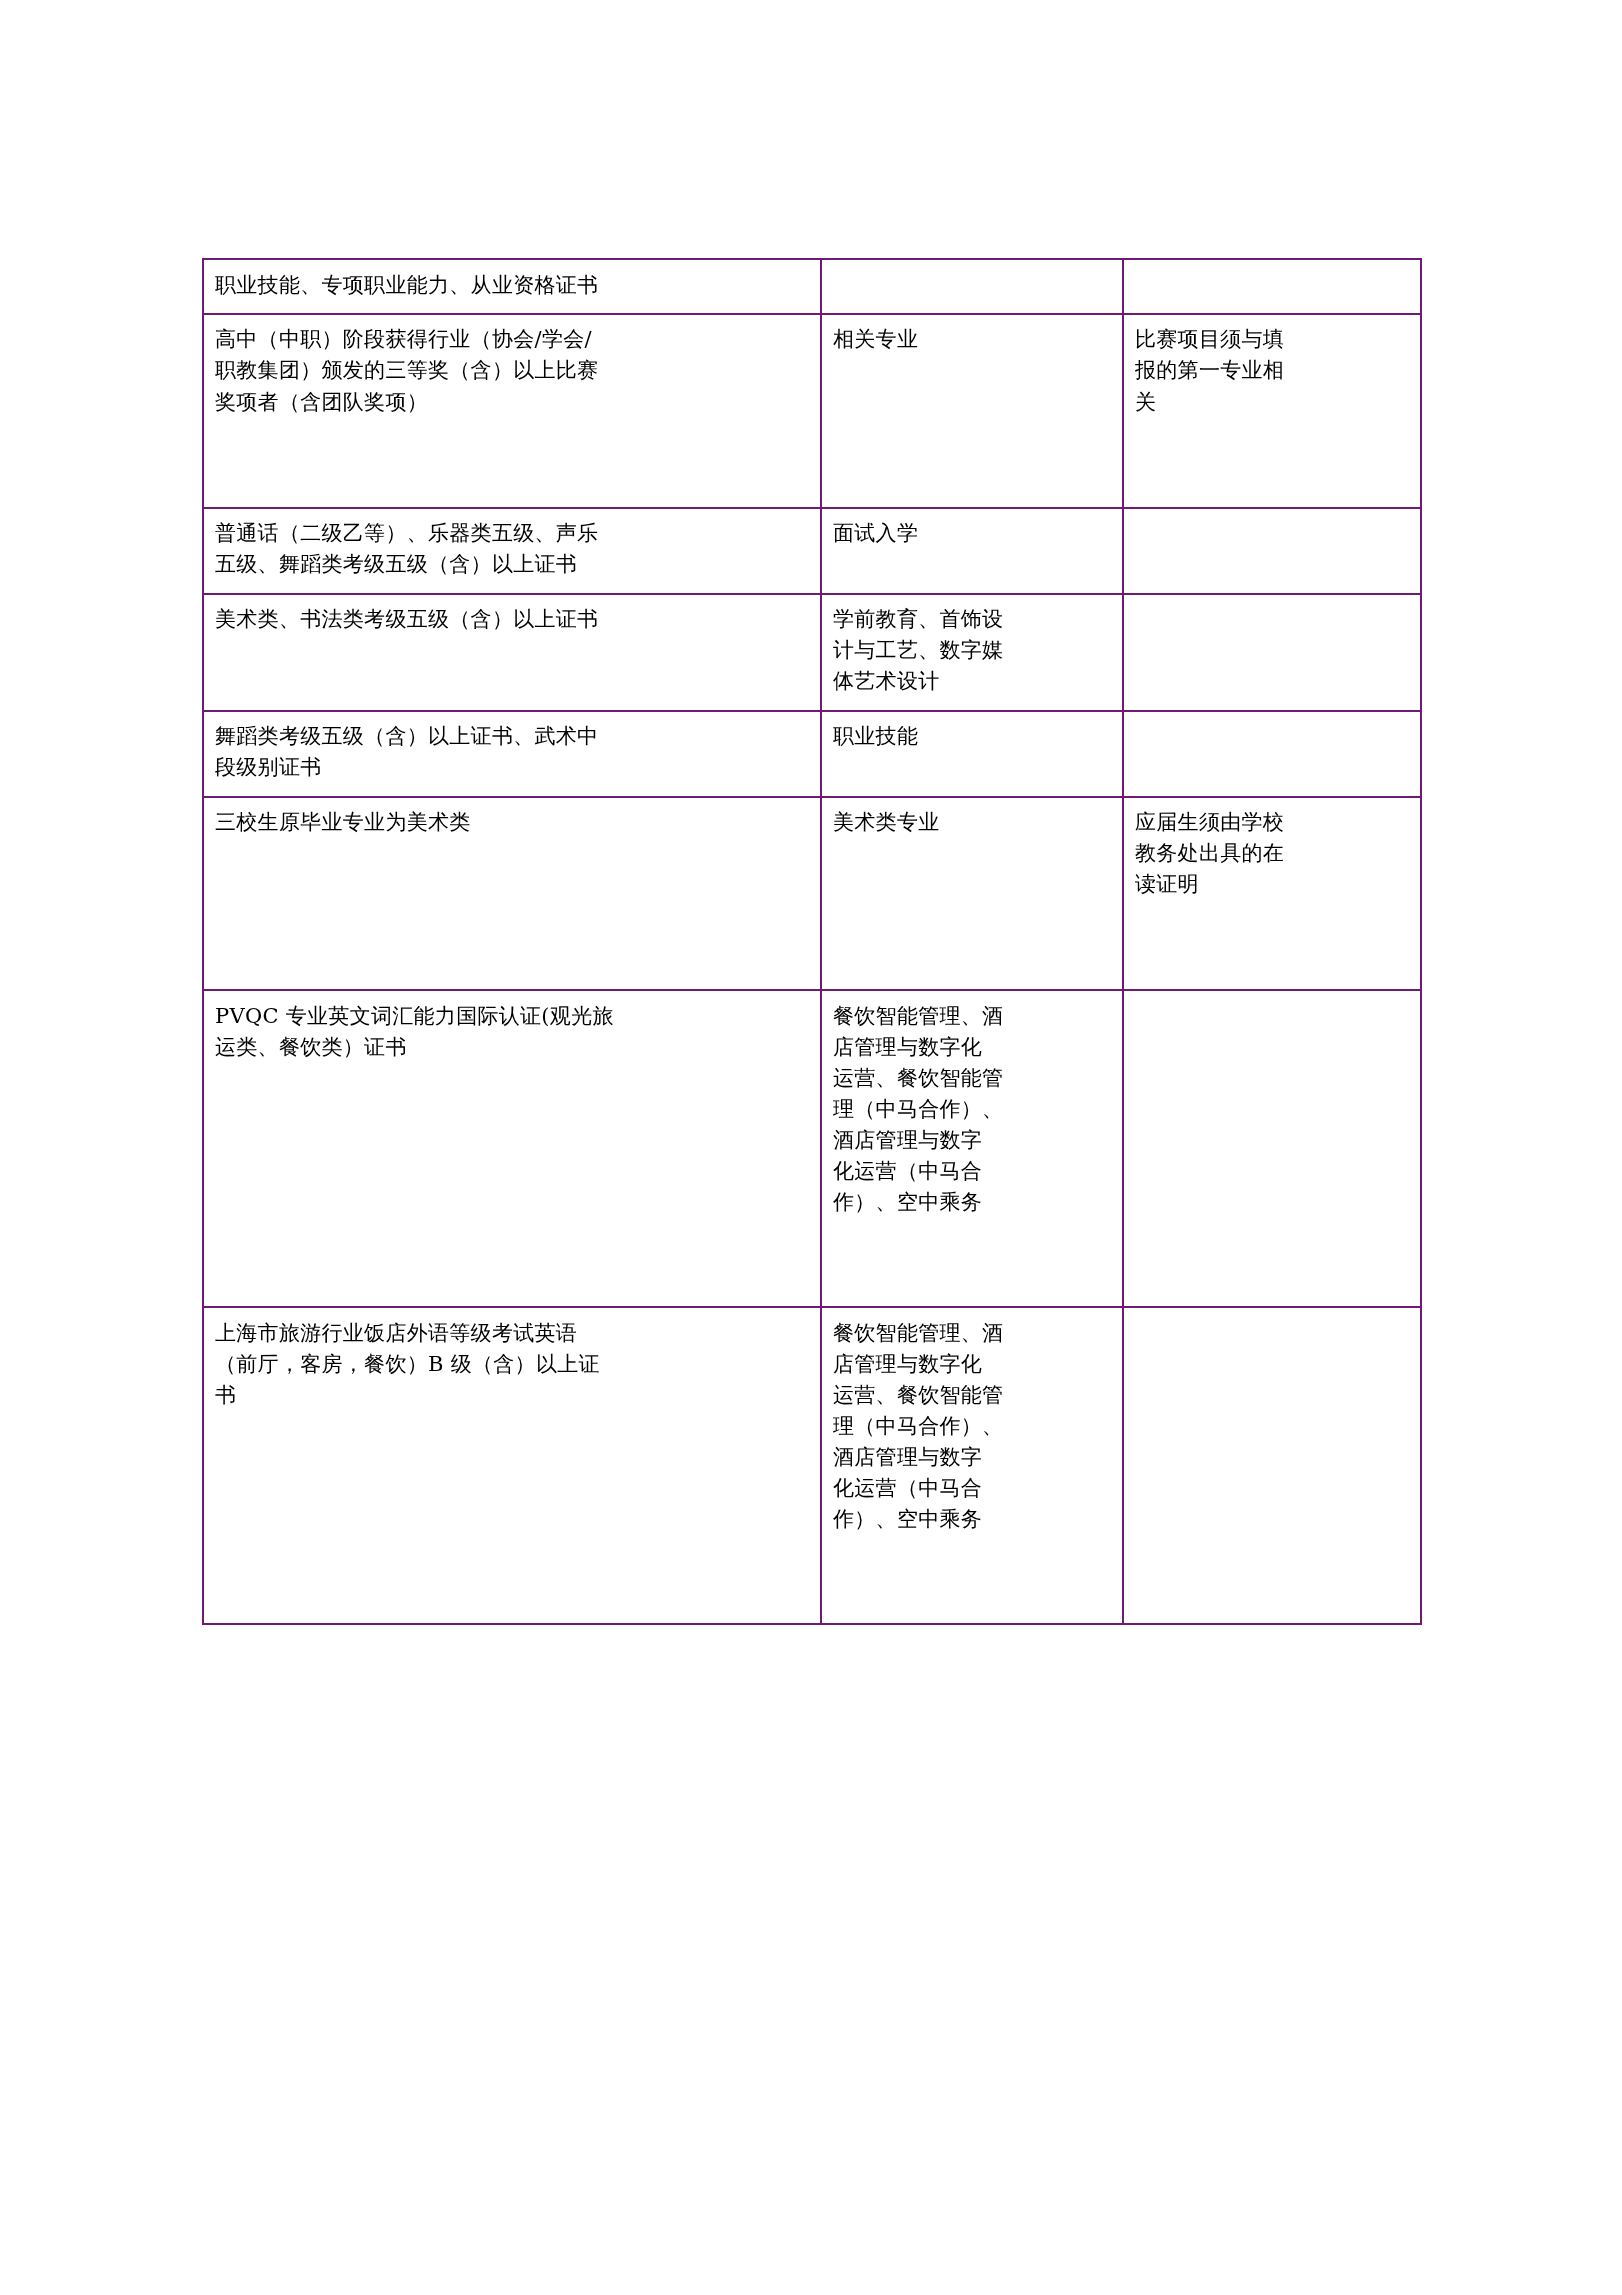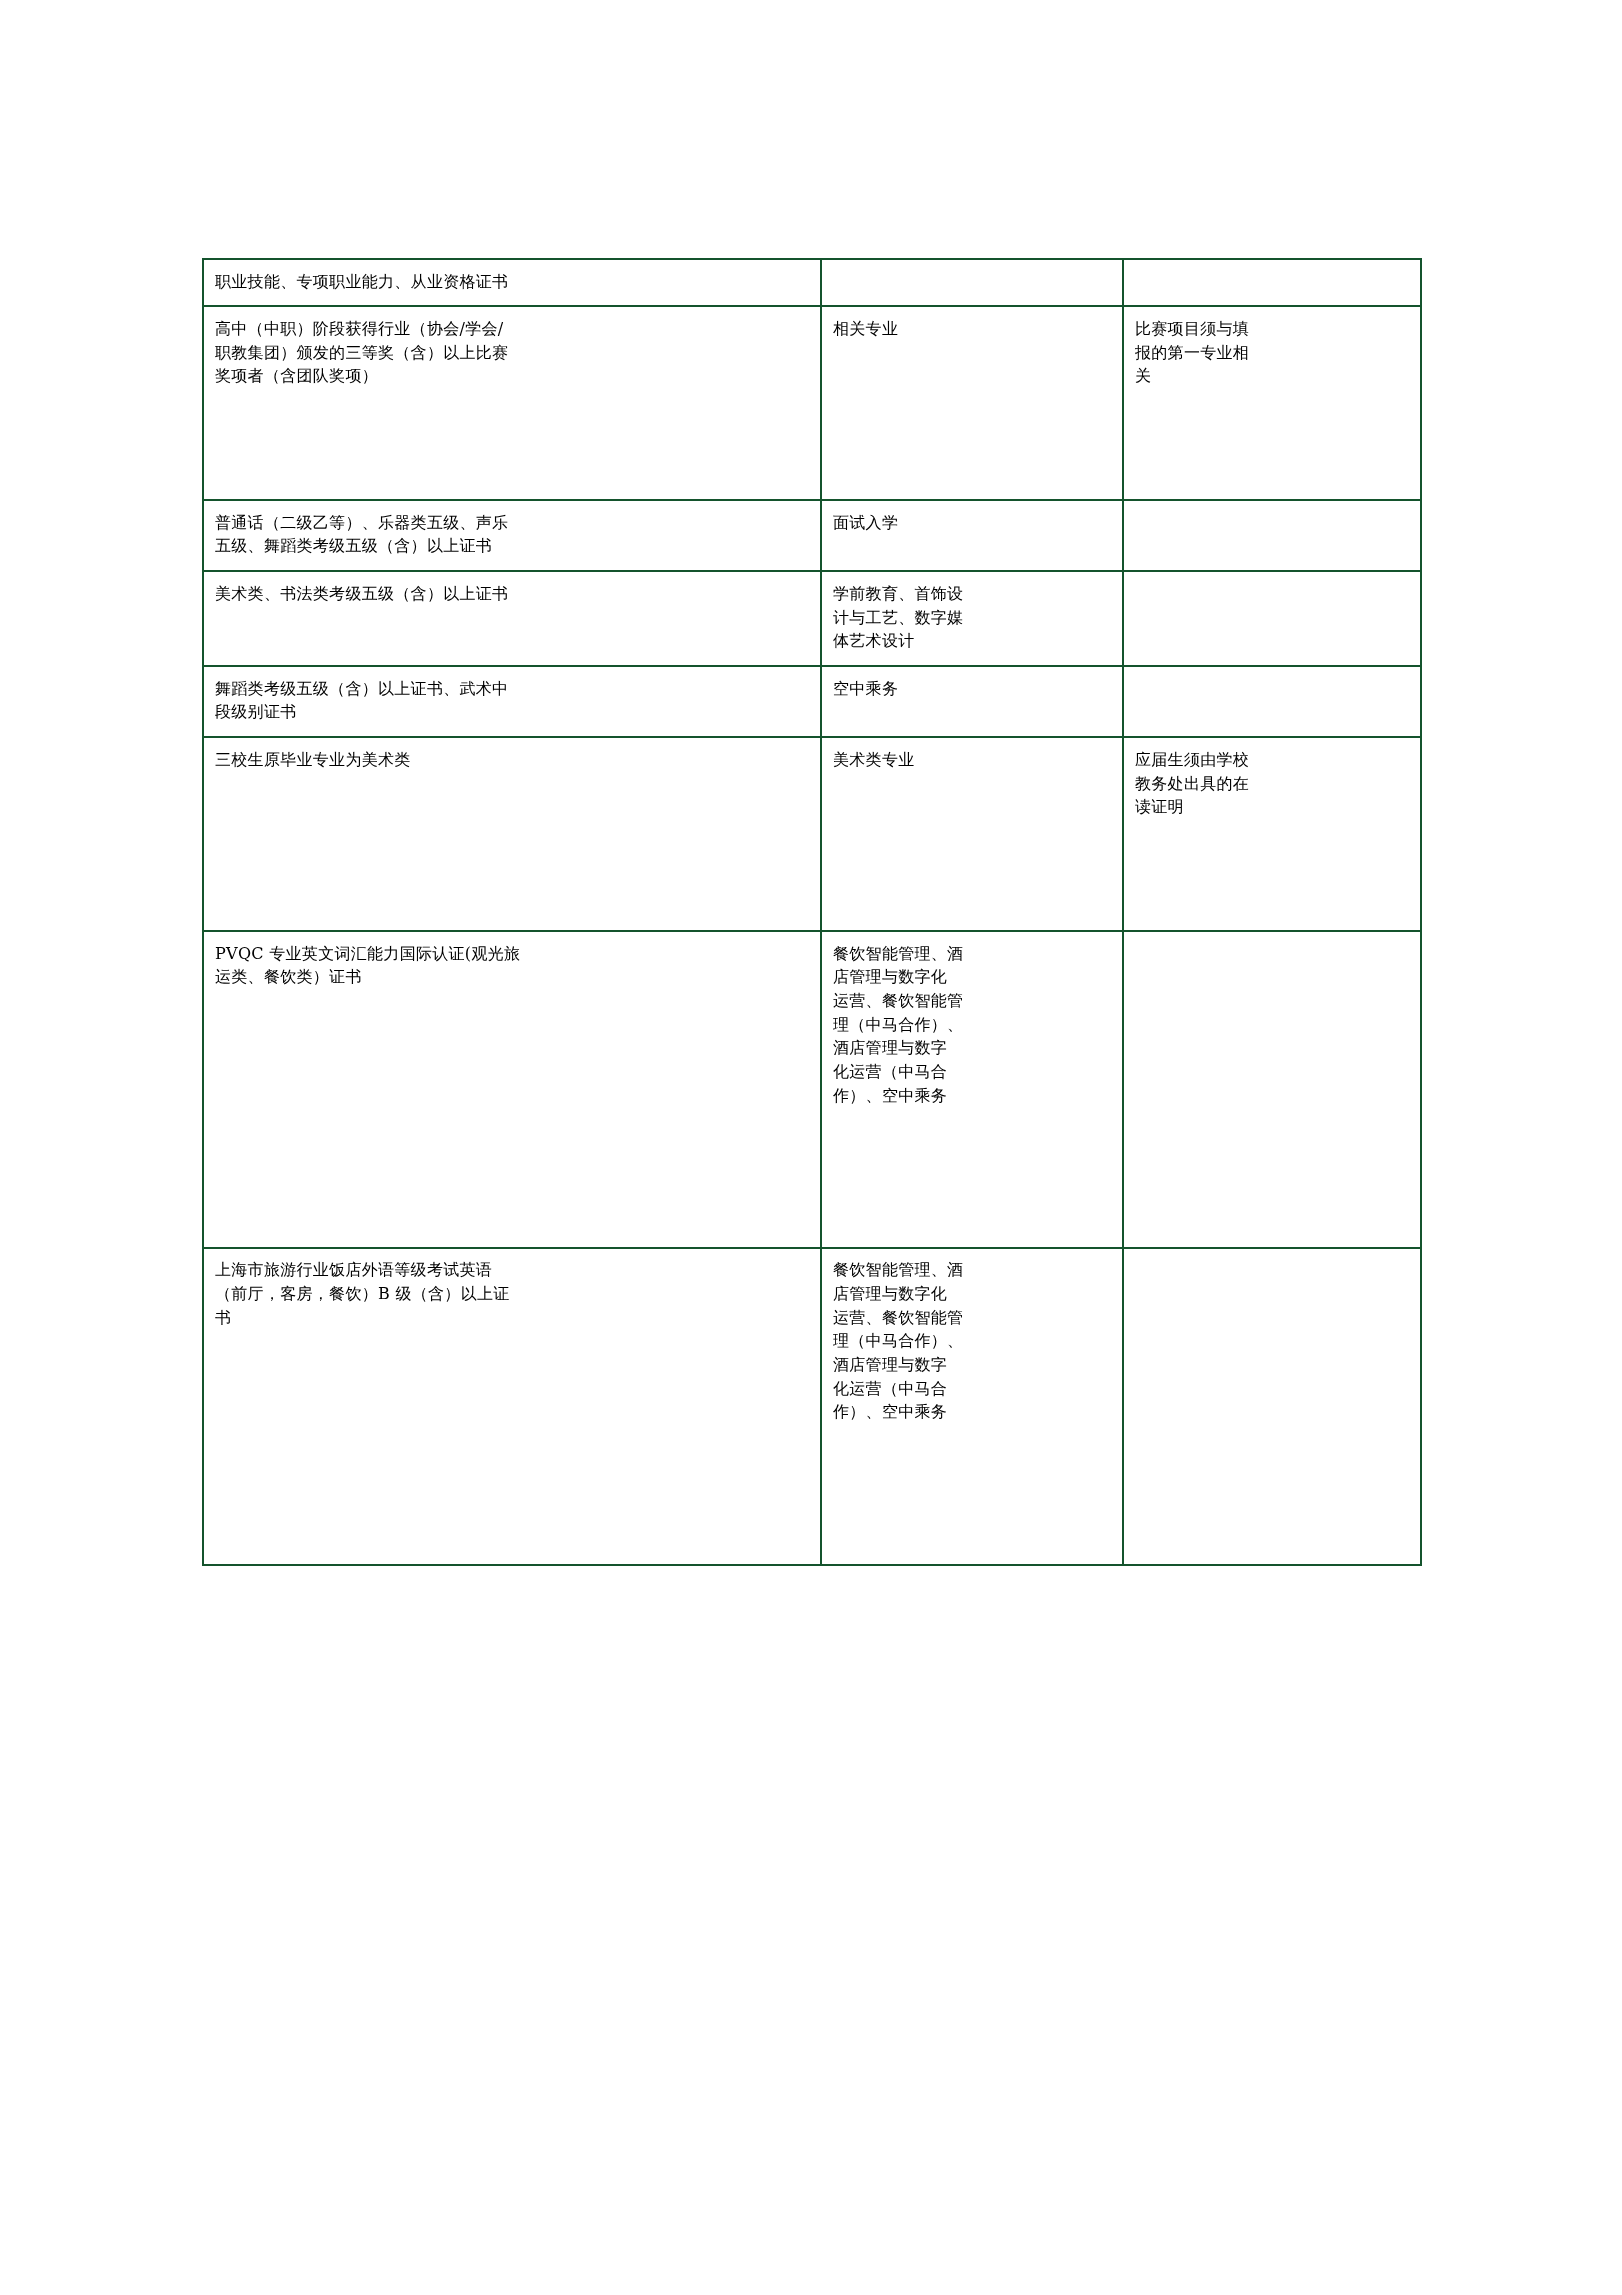--- a/index.html
+++ b/index.html
@@ -25,24 +25,24 @@
   }
   .doc-table {
     position: absolute;
     left: 202px;
     top: 258px;
     width: 1146px;
     border-collapse: collapse;
     table-layout: fixed;
   }
   .doc-table td {
-    border: 2px solid #14532d;
+    border: 2px solid #701a75;
     vertical-align: top;
     padding: 9.5px 11px 12.3px 11px;
-    font-size: 16px;
+    font-size: 21px;
     line-height: 1.48;
     letter-spacing: 0.3px;
     font-family: "DejaVu Serif", "Liberation Serif", serif;
   }
   .col-a { width: 594px; }
   .col-b { width: 278px; }
   .col-c { width: 274px; }
 
   .cell-text {
     display: block;
@@ -110,21 +110,21 @@
         <td class="col-c">
             <span class="cell-text"></span>
           </td>
       </tr>
       <tr>
         <td class="col-a">
             <span class="cell-text">舞蹈类考级五级（含）以上证书、武术中
 段级别证书</span>
           </td>
         <td class="col-b">
-            <span class="cell-text">空中乘务</span>
+            <span class="cell-text">职业技能</span>
           </td>
         <td class="col-c">
             <span class="cell-text"></span>
           </td>
       </tr>
       <tr>
         <td class="col-a tall-a">
             <span class="cell-text">三校生原毕业专业为美术类</span>
           </td>
         <td class="col-b">

